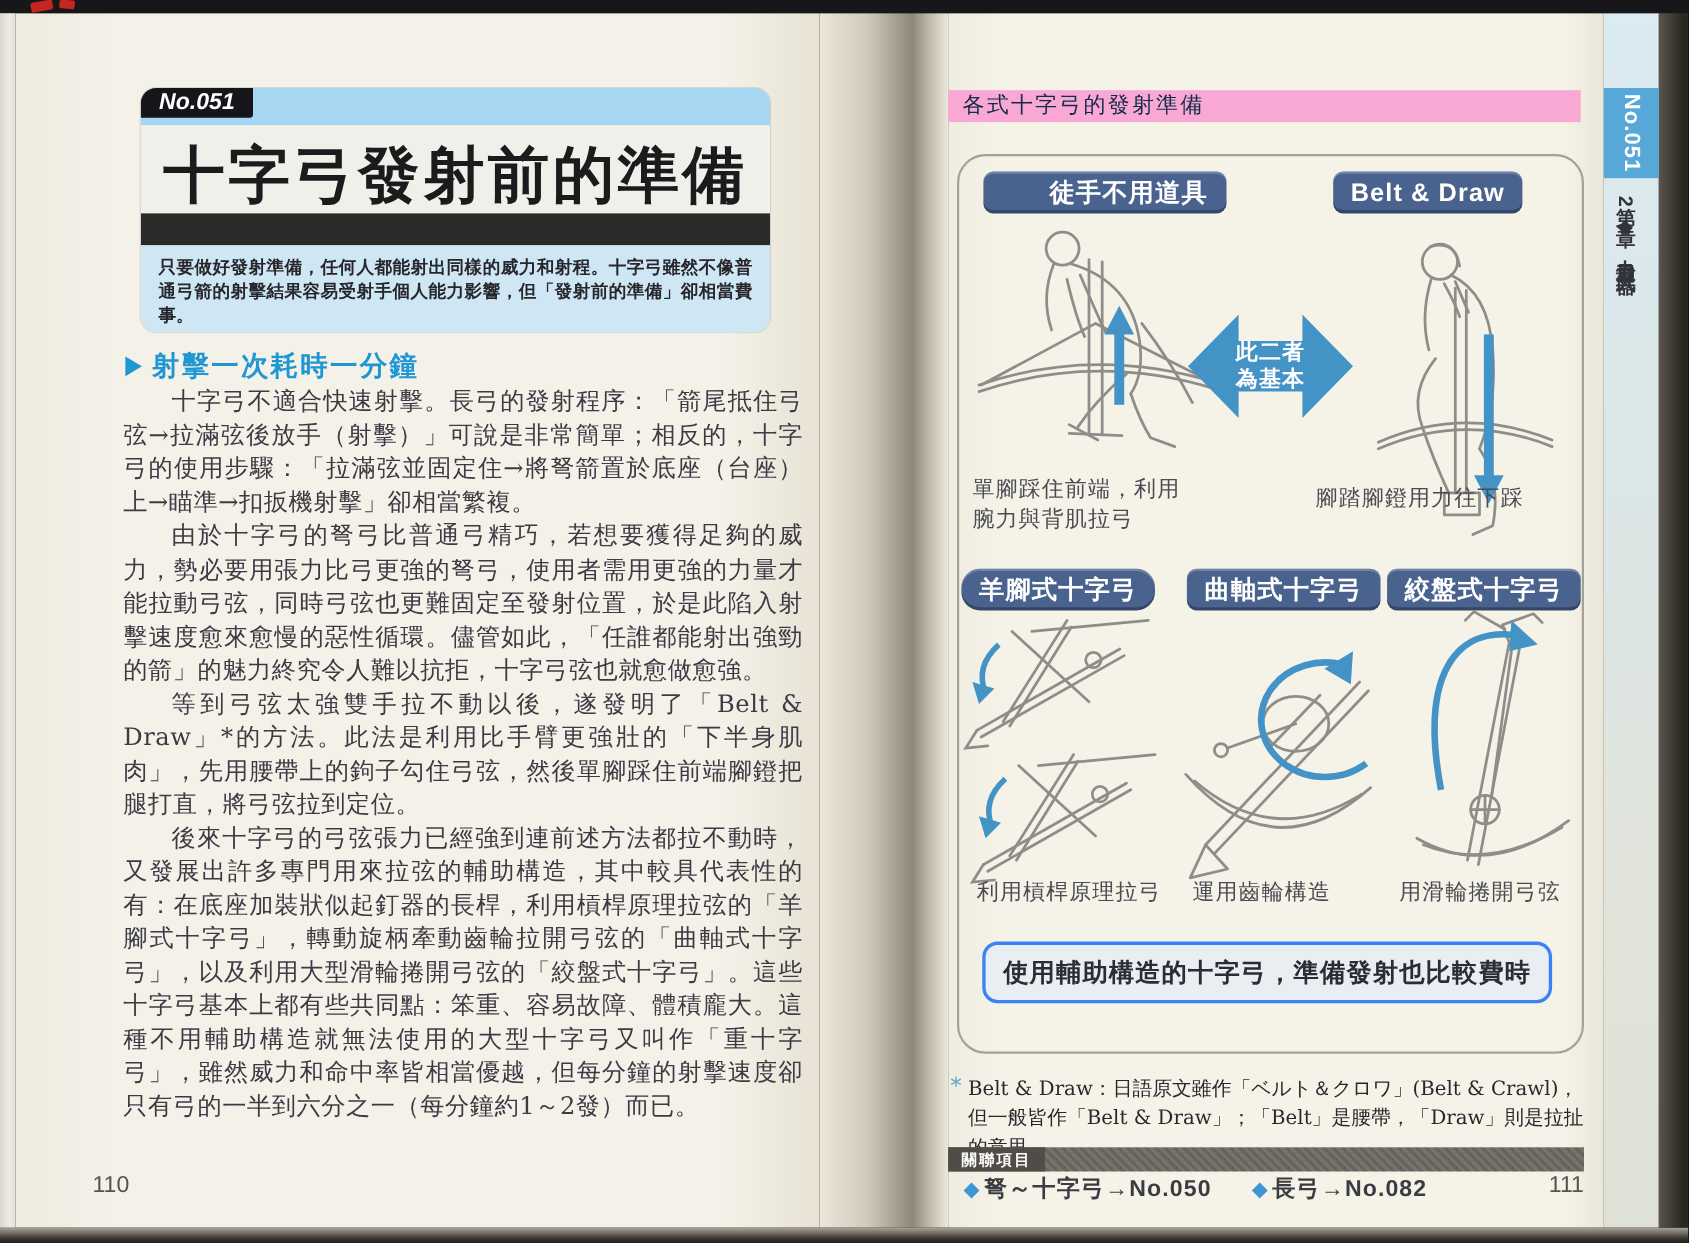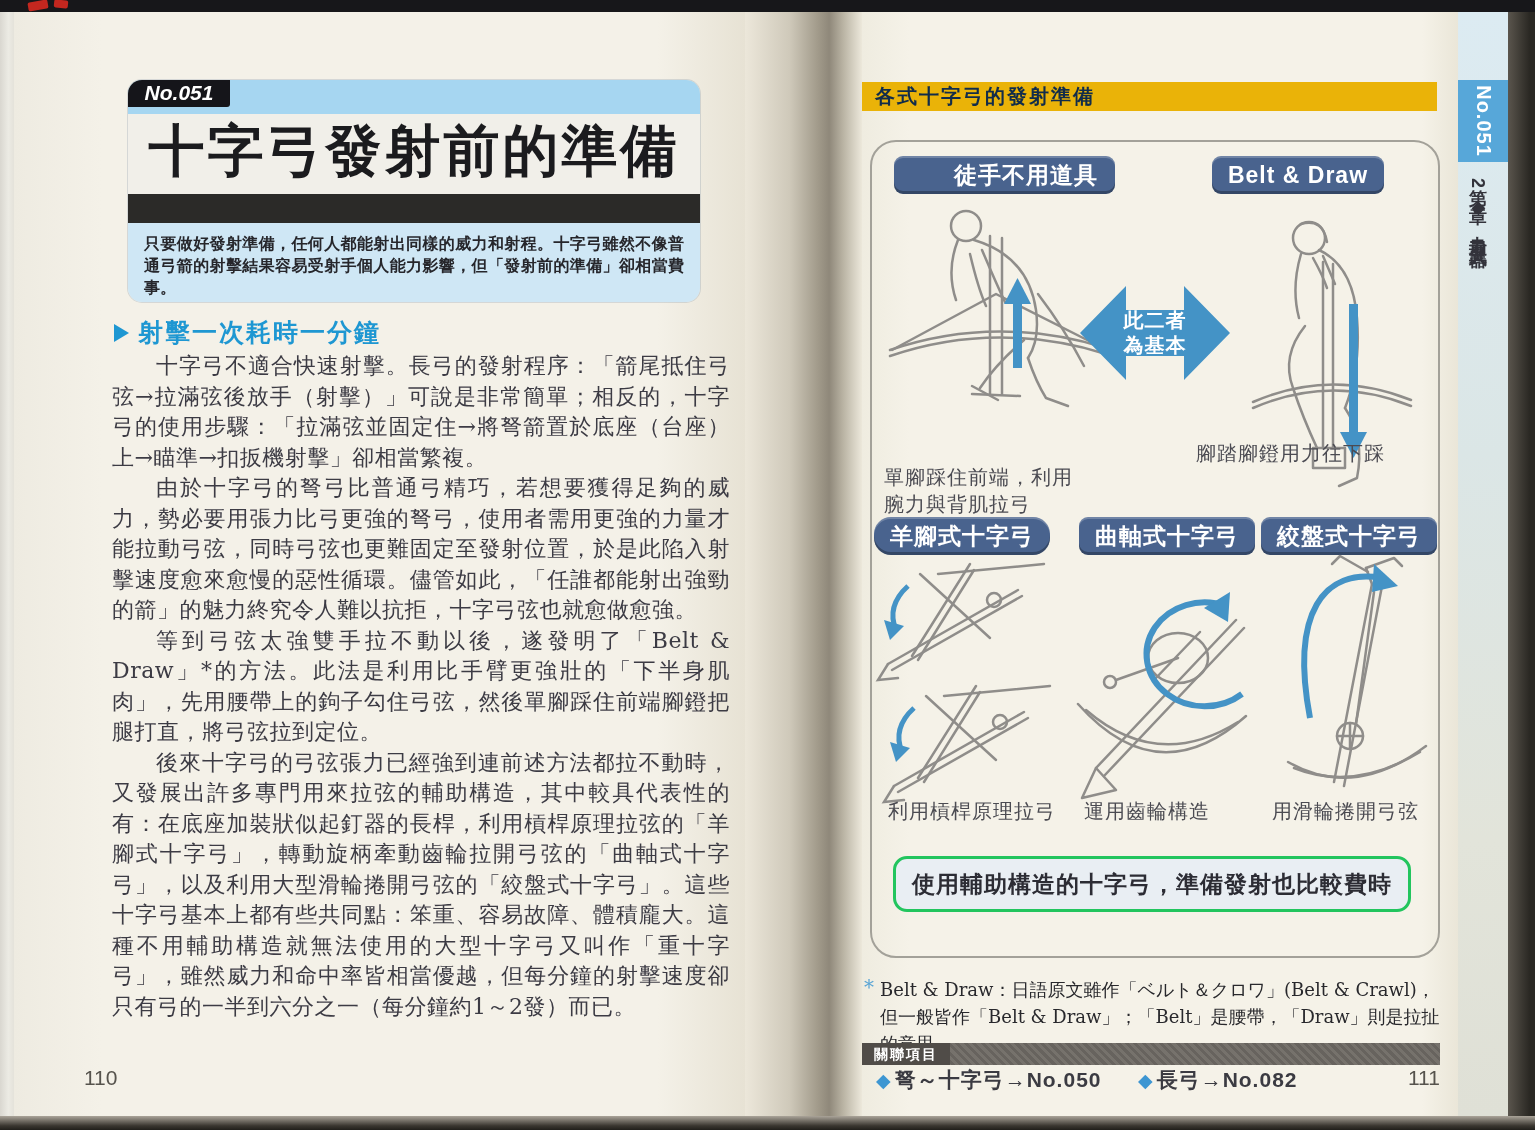--- a/index.html
+++ b/index.html
@@ -24,48 +24,48 @@
      background:linear-gradient(180deg,#dcebf2 0%,#dbe6e6 40%,#e2e4da 75%,#dfe0d6 100%);}
   .red-mark{background:#c3271f;border-radius:2px;}
   
   #lp-header{left:128px;top:80px;width:572px;height:222px;border-radius:14px;overflow:hidden;
      box-shadow:0 0 0 1px rgba(120,140,160,.25);}
   #lp-band{position:absolute;left:0;top:0;width:100%;height:34px;background:#a6d6f1;}
   #lp-badge{position:absolute;left:0;top:0;width:102px;height:27px;background:#15151a;
      color:#fff;font-weight:bold;font-style:italic;font-size:21px;line-height:26px;
      text-align:center;border-radius:10px 0 3px 0;}
   #lp-title-zone{position:absolute;left:0;top:34px;width:100%;height:92px;background:#f1efe9;
-     display:flex;align-items:flex-start;justify-content:center;}
+     display:flex;align-items:center;justify-content:center;}
   #lp-title{font-size:56px;font-weight:bold;color:#1b1b1e;letter-spacing:3px;white-space:nowrap;}
   #lp-darkbar{position:absolute;left:0;top:114px;width:100%;height:29px;background:#2b2a28;}
   #lp-intro-zone{position:absolute;left:0;top:143px;width:100%;height:83px;background:#cfe7f5;}
   #lp-intro{padding:10px 16px 0 16px;font-size:16px;line-height:22px;font-weight:bold;
      color:#26262b;text-align:justify;}
   
   #lp-section{left:114px;top:316px;display:flex;align-items:center;gap:9px;}
   #lp-section .tri{width:0;height:0;border-left:15px solid #1e97d2;
      border-top:9px solid transparent;border-bottom:9px solid transparent;}
   #lp-section .txt{color:#1e97d2;font-size:25px;font-weight:bold;letter-spacing:2px;}
   #lp-body{left:112px;top:351px;width:618px;color:#3c3b44;
      font-family:"DejaVu Serif","Liberation Serif",serif;
      font-size:22px;line-height:30.5px;letter-spacing:.5px;text-align:justify;}
   #lp-body p{margin:0;text-indent:2em;}
   .pagenum{font-size:21px;color:#56534d;}
   
-  #rp-bar{left:862px;top:82px;width:575px;height:29px;background:#eab308;
-     color:#112c4a;font-size:20px;font-weight:bold;line-height:29px;
+  #rp-bar{left:862px;top:82px;width:575px;height:29px;background:#f9a8d4;
+     color:#112c4a;font-size:20px;font-weight:normal;line-height:29px;
      padding-left:13px;box-sizing:border-box;letter-spacing:2px;}
   #rp-panel{left:870px;top:140px;width:570px;height:818px;border:2px solid #a3a199;
      border-radius:26px;box-sizing:border-box;}
   .dbadge{position:absolute;height:38px;background:#49638e;border-radius:9px;
      color:#ffffff;font-size:23px;font-weight:bold;text-align:center;line-height:38px;
      letter-spacing:1px;box-shadow:inset 0 2px 0 rgba(255,255,255,.22),inset 0 -3px 0 rgba(0,0,0,.28);}
   .dcap{position:absolute;color:#4b4b52;font-size:20px;line-height:27px;
      letter-spacing:1px;white-space:pre-line;}
-  #rp-note{left:893px;top:856px;width:518px;height:56px;border:3px solid #22c55e;
+  #rp-note{left:893px;top:856px;width:518px;height:56px;border:3px solid #3b82f6;
      border-radius:14px;background:#e9eef3;display:flex;align-items:center;justify-content:center;
      font-size:23px;font-weight:bold;color:#2c2c34;letter-spacing:1px;box-sizing:border-box;}
   #rp-footnote{left:862px;top:976px;width:590px;position:absolute;
      font-family:"DejaVu Serif","Liberation Serif",serif;font-size:18px;line-height:27px;
      color:#28282c;padding-left:18px;box-sizing:border-box;}
   #rp-footnote .fn-marker{position:absolute;left:2px;top:-2px;color:#5aa5d5;font-size:20px;}
   #rel-bar{left:862px;top:1043px;width:578px;height:22px;
      background:repeating-linear-gradient(45deg,#76726c 0 3px,#67635e 3px 6px);}
   #rel-bar .chip{display:inline-block;height:22px;line-height:22px;padding:0 12px;
      background:#504c48;color:#ffffff;font-size:14px;font-weight:bold;letter-spacing:2px;}
@@ -179,21 +179,21 @@
         <path d="M62,130 Q38,160 50,192 Q60,222 74,252"></path>
         <path d="M102,212 Q122,242 114,282 L96,290"></path>
       </g>
       <g fill="#4493c6">
         <rect x="106" y="108" width="9" height="130"></rect>
         <polygon points="110.5,262 97,236 124,236"></polygon>
       </g>
     </svg>
   </div>
 
-  <div class="dcap" style="left:884px;top:432px;width:250px;margin-top:32px;">單腳踩住前端，利用
+  <div class="dcap" style="left:884px;top:432px;width:250px;">單腳踩住前端，利用
 腕力與背肌拉弓</div>
   <div class="dcap" style="left:1196px;top:440px;width:250px;">腳踏腳鐙用力往下踩</div>
 
   <div class="dbadge" style="left:874px;top:517px;width:176px;border-radius:17px;">羊腳式十字弓</div>
   <div class="dbadge" style="left:1079px;top:517px;width:176px;">曲軸式十字弓</div>
   <div class="dbadge" style="left:1261px;top:517px;width:176px;">絞盤式十字弓</div>
 
   <div class="abs" style="left:872px;top:560px;">
     <svg width="185" height="245" viewBox="0 0 185 245">
       <defs>

